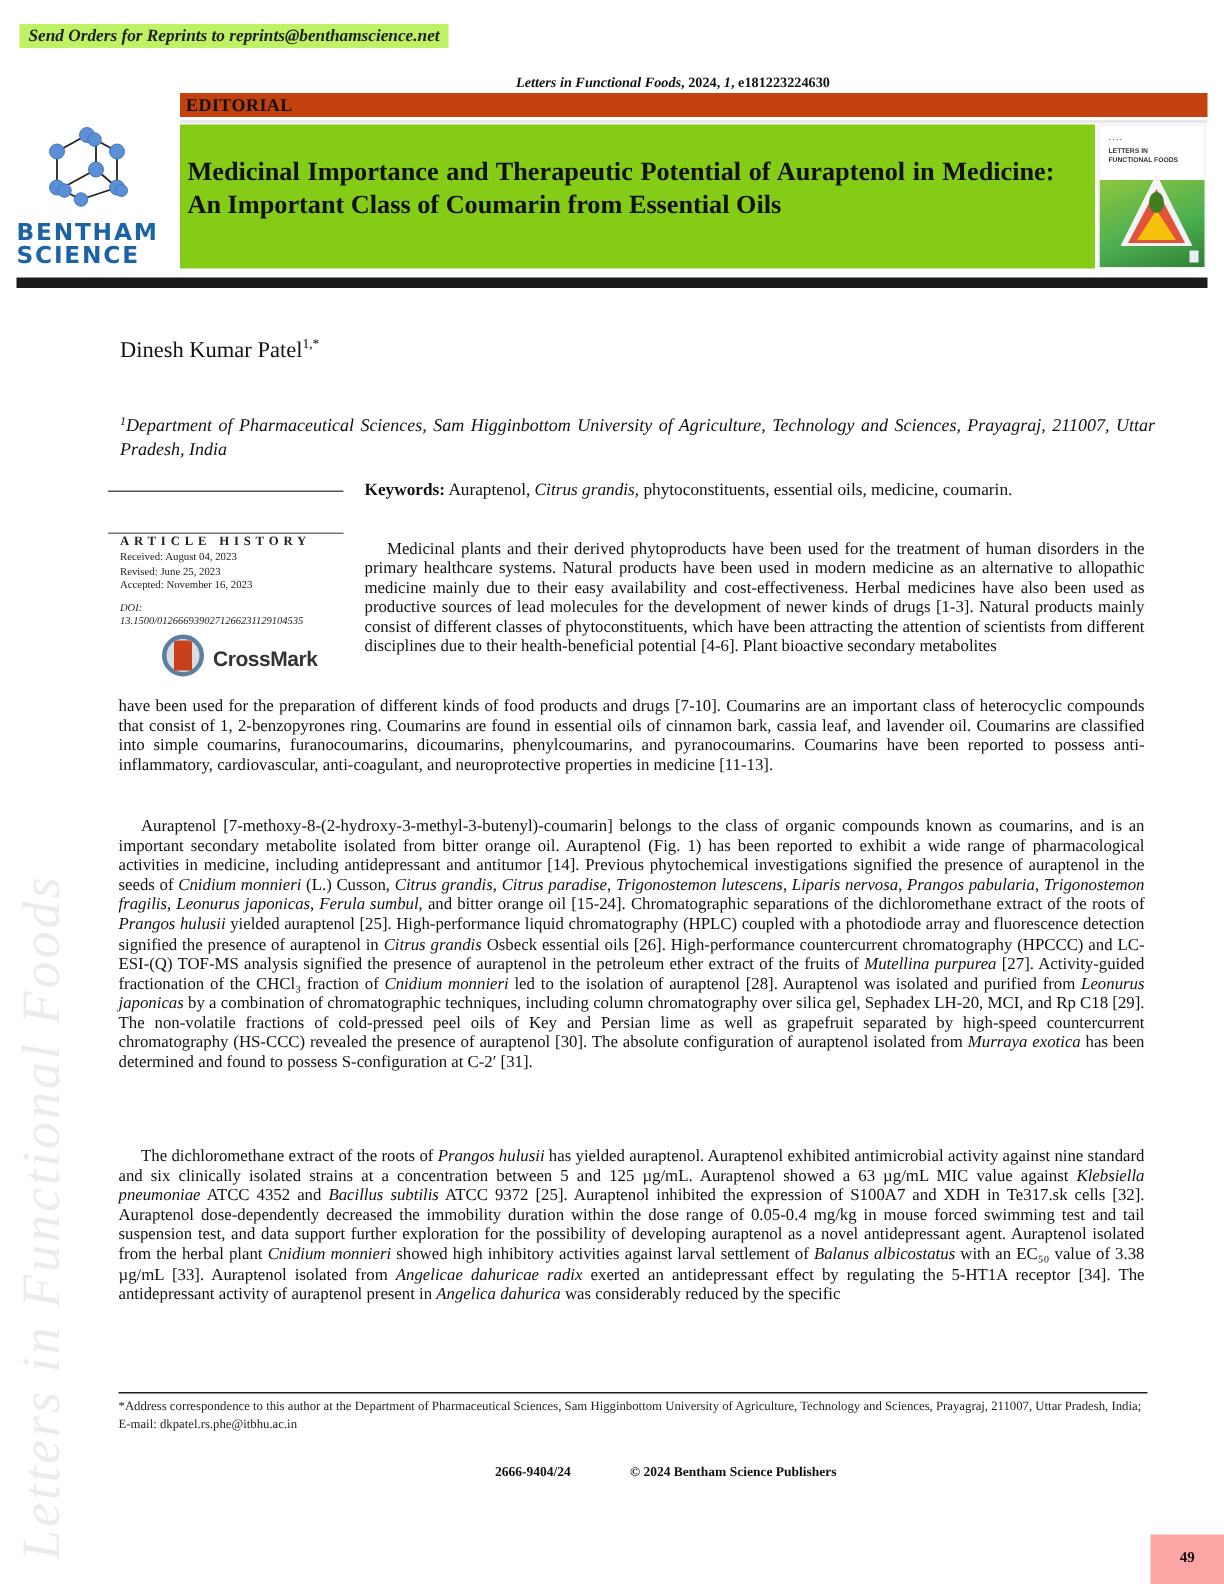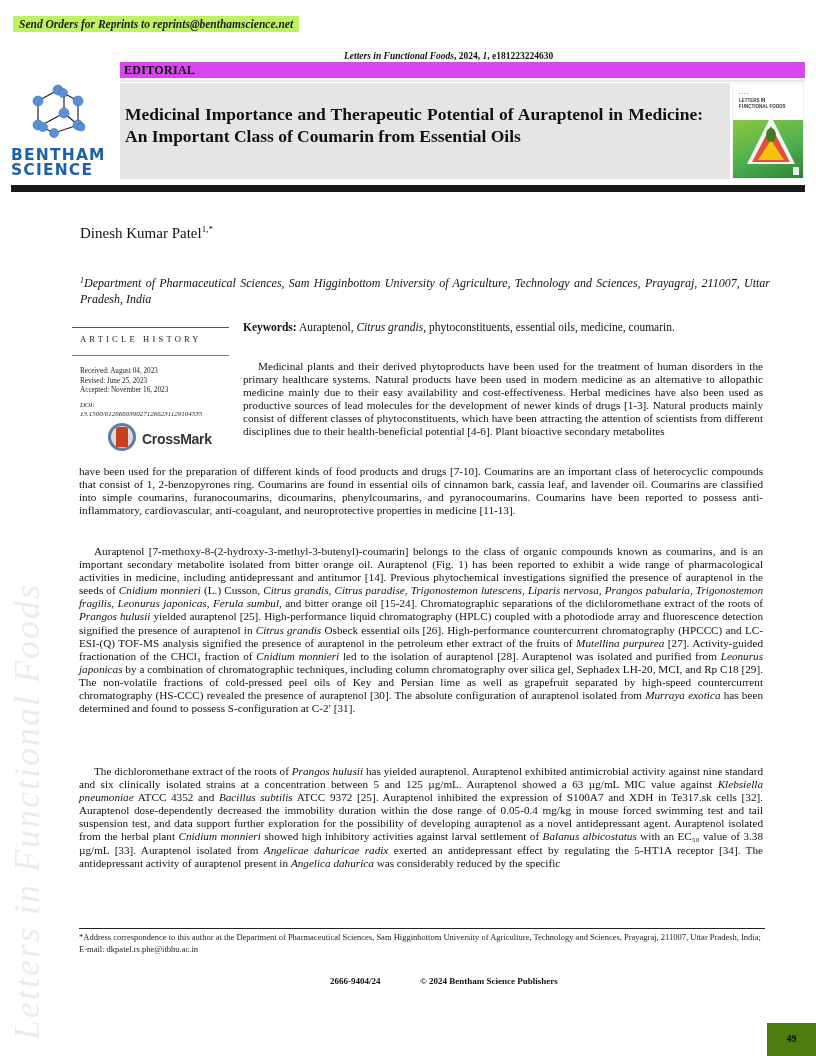--- a/index.html
+++ b/index.html
@@ -10,26 +10,26 @@
     position: absolute; left: 13px; top: 16px; height: 16px; padding: 0 6px;
     background: #bef264; font-style: italic; font-weight: bold; font-size: 11.5px; line-height: 16px; color: #222;
   }
   .journal-ref {
     position: absolute; top: 51px; left: 344px; font-size: 9.5px; font-style: italic; font-weight: bold; color: #111;
   }
   .journal-ref .plain { font-style: normal; }
 
   .editorial-bar {
     position: absolute; left: 120px; top: 62px; width: 685px; height: 16px;
-    background: #d946ef; font-weight: bold; font-size: 12px; line-height: 16px; padding-left: 4px; letter-spacing: 0.3px;
+    background: #c2410c; font-weight: bold; font-size: 12px; line-height: 16px; padding-left: 4px; letter-spacing: 0.3px;
   }
   .thin-rule { position: absolute; left: 120px; top: 80px; width: 685px; height: 2px; background: #e8e8e8; }
 
   .title-box {
-    position: absolute; left: 120px; top: 83px; width: 610px; height: 96px; background: #e5e5e5;
+    position: absolute; left: 120px; top: 83px; width: 610px; height: 96px; background: #84cc16;
   }
   .title-text {
     position: absolute; left: 5px; top: 20px; width: 578px;
     font-size: 17.5px; font-weight: bold; line-height: 22px; text-align: justify; text-align-last: left;
   }
 
   .cover {
     position: absolute; left: 732px; top: 83px; width: 72px; height: 96px; background: #fff; border: 1px solid #f0f0f0; overflow: hidden;
   }
   .cover .dots { position: absolute; left: 6px; top: 5px; font-size: 6px; color: #333; letter-spacing: 1px; }
@@ -46,21 +46,21 @@
   .logo .brand { position: absolute; left: 1px; top: 68px; font-family: "DejaVu Sans", sans-serif; font-weight: bold; color: #1c63a6; font-size: 15.5px; line-height: 15px; letter-spacing: 1.2px; }
 
   .black-bar { position: absolute; left: 11px; top: 185px; width: 794px; height: 7px; background: #1a1a1a; }
 
   .author { position: absolute; left: 80px; top: 224px; font-size: 15px; }
   .author sup { font-size: 9px; vertical-align: 6px; }
   .affiliation { position: absolute; left: 80px; top: 273px; width: 690px; font-size: 12px; font-style: italic; line-height: 16px; text-align: justify; }
   .affiliation sup { font-size: 8px; vertical-align: 4px; }
 
   .history-rule-top { position: absolute; left: 72px; top: 327px; width: 157px; height: 1px; background: #555; }
-  .history-head { position: absolute; left: 80px; top: 334px; font-size: 8.5px; font-weight: normal; letter-spacing: 3.2px; color: #222; }
+  .history-head { position: absolute; left: 80px; top: 355px; font-size: 8.5px; font-weight: bold; letter-spacing: 3.2px; color: #222; }
   .history-rule-bottom { position: absolute; left: 72px; top: 355px; width: 157px; height: 1px; background: #777; }
   .history-dates { position: absolute; left: 80px; top: 367px; font-size: 7.2px; line-height: 9.5px; color: #222; }
   .doi { position: absolute; left: 80px; top: 401px; font-size: 7px; font-style: italic; line-height: 9px; color: #222; }
   .crossmark { position: absolute; left: 108px; top: 423px; width: 90px; height: 30px; }
   .crossmark .ring { position: absolute; left: 0; top: 0; width: 28px; height: 28px; border-radius: 50%; border: 3px solid #5d7fa1; background: #d8dde3; }
   .crossmark .flag { position: absolute; left: 8px; top: 4px; width: 12px; height: 20px; background: #c9401c; border-radius: 2px 2px 0 0; }
   .crossmark .label { position: absolute; left: 34px; top: 8px; font-size: 14px; font-weight: bold; color: #333; font-family: "Liberation Sans", sans-serif; letter-spacing: -0.3px; }
 
   .keywords { position: absolute; left: 243px; top: 321px; width: 530px; font-size: 11.5px; }
   .keywords b { font-weight: bold; }
@@ -74,21 +74,21 @@
 
   .foot-rule { position: absolute; left: 79px; top: 928px; width: 686px; height: 1px; background: #222; }
   .footnote { position: absolute; left: 79px; top: 932px; width: 686px; font-size: 8.5px; line-height: 11.5px; color: #222; }
   .issn { position: absolute; left: 330px; top: 976px; font-size: 9px; font-weight: bold; }
   .copyright { position: absolute; left: 420px; top: 976px; font-size: 9px; font-weight: bold; }
 
   .side-text {
     position: absolute; left: 6px; top: 1040px; transform-origin: 0 0; transform: rotate(-90deg);
     font-size: 36px; font-style: italic; color: #ececec; white-space: nowrap; letter-spacing: 2px;
   }
-  .page-box { position: absolute; left: 767px; top: 1023px; width: 49px; height: 33px; background: #4d7c0f; }
+  .page-box { position: absolute; left: 767px; top: 1023px; width: 49px; height: 33px; background: #fca5a5; }
   .page-num { position: absolute; left: 0; top: 10px; width: 49px; text-align: center; font-size: 10px; font-weight: bold; }
 </style>
 </head>
 <body>
 
 <div class="reprint-bar">Send Orders for Reprints to reprints@benthamscience.net</div>
 
 <div class="journal-ref">
   <span>Letters in Functional Foods</span><span class="plain">, </span><span class="plain">2024</span><span class="plain">, </span><span>1</span><span class="plain">, </span><span class="plain">e181223224630</span>
 </div>

